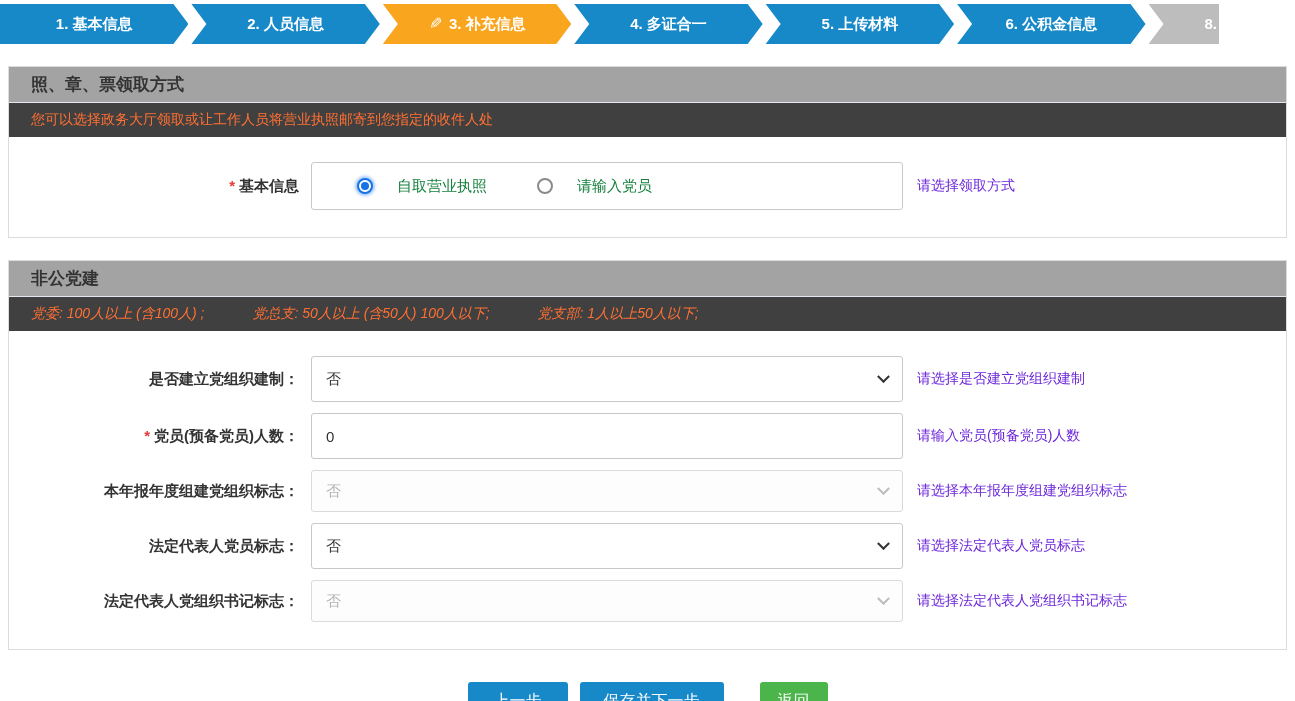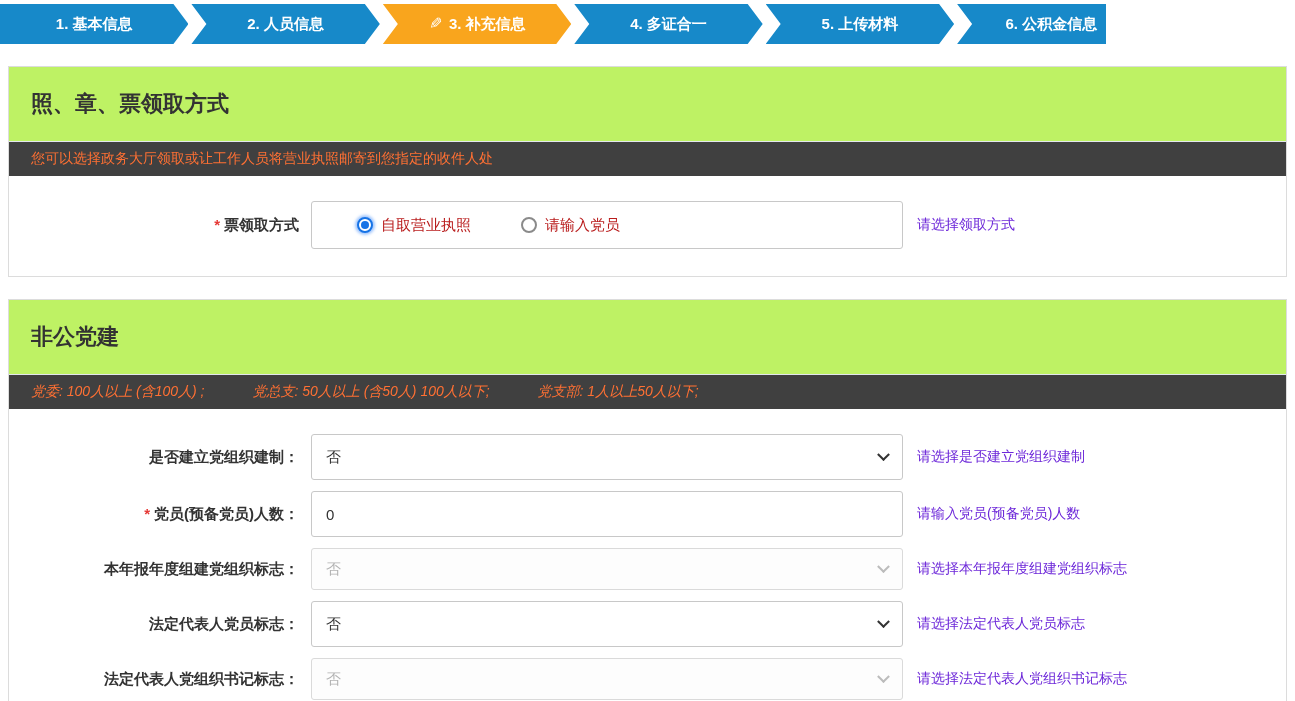--- a/index.html
+++ b/index.html
@@ -1,49 +1,49 @@
 <!DOCTYPE html>
 <html><head>
 <meta charset="utf-8">
 <style>
   * { margin:0; padding:0; box-sizing:border-box; }
   html,body { width:1295px; height:701px; background:#fff; overflow:hidden;
     font-family:"Liberation Sans","DejaVu Sans",sans-serif; }
 
   
-  .wizard-clip { width:1106px; height:40px; margin-top:4px; overflow:hidden; }
+  .wizard-clip { width:1219px; height:40px; margin-top:4px; overflow:hidden; }
   .wizard { width:1340px; height:40px; display:flex; }
   .step { flex:1 1 0; height:40px; margin-right:3px; display:flex; align-items:center;
     justify-content:center; gap:7px; color:#fff; font-size:15px; font-weight:600;
     clip-path:polygon(0 0, calc(100% - 15px) 0, 100% 50%, calc(100% - 15px) 100%, 0 100%, 15px 50%); }
   .step:first-child { clip-path:polygon(0 0, calc(100% - 15px) 0, 100% 50%, calc(100% - 15px) 100%, 0 100%); }
   .step.blue { background:#1789c9; }
   .step.active { background:#f9a51d; }
   .step.grey { background:#bdbdbd; }
   .pencil { font-size:16px; line-height:1; transform:scaleX(-1) rotate(0deg); display:inline-block; }
 
   
   .section { margin:22px 8px 0 8px; border:1px solid #dcdcdc; background:#fff; }
-  .section-header { background:#bef264; border-bottom:1px solid #e3e7ee; padding:22px 22px;
-    font-size:22px; font-weight:bold; color:#333; }
+  .section-header { background:#a3a3a3; border-bottom:1px solid #e3e7ee; padding:6px 22px;
+    font-size:17px; font-weight:bold; color:#333; }
   .section-notice { background:#404040; color:#ff7033; font-size:14px; padding:8px 22px; }
   .notice-part { margin-right:44px;font-style:italic; }
   .section-body { padding:14px 0 16px 0; background:#fff; }
 
   
   .frow { display:flex; align-items:center; margin:11px 0; }
   .flabel { width:302px; text-align:right; padding-right:12px; font-size:15px;
     font-weight:bold; color:#333; }
   .req { color:#e53935; margin-right:4px; font-weight:bold; }
   .control { width:592px; }
   .fhint { margin-left:14px; color:#6d28d9; font-size:14px; white-space:nowrap; }
 
   .radio-box { border:1px solid #c8c8c8; border-radius:3px; height:48px; display:flex;
     align-items:center; padding:0 13px; gap:10px; background:#fff; }
-  .radio-item { display:flex; align-items:center; gap:8px; font-size:15px; color:#b91c1c;
+  .radio-item { display:flex; align-items:center; gap:24px; font-size:15px; color:#15803d;
     cursor:pointer; margin-right:8px;padding-left:32px; }
   .radio { width:16px; height:16px; border-radius:50%; border:2px solid #8a8a8a;
     position:relative; background:#fff; flex:0 0 auto; }
   .radio.checked { border-color:#1673e6; box-shadow:0 0 3px 2px rgba(45,127,249,.45); }
   .radio.checked::after { content:""; position:absolute; left:50%; top:50%; width:8px;
     height:8px; margin:-4px 0 0 -4px; border-radius:50%; background:#1673e6; }
 
   .box { border:1px solid #c8c8c8; border-radius:3px; height:46px; width:100%;
     display:flex; align-items:center; justify-content:space-between; padding:0 14px;
     font-size:15px; color:#333; background:#fff; }
@@ -89,21 +89,21 @@
         <span>8. 社保登记</span>
       </div>
   </div>
 </div>
 
 <div class="section">
   <div class="section-header">照、章、票领取方式</div>
   <div class="section-notice"><span>您可以选择政务大厅领取或让工作人员将营业执照邮寄到您指定的收件人处</span></div>
   <div class="section-body">
     <div class="frow">
-      <div class="flabel"><span class="req">*</span><span>票领取方式</span></div>
+      <div class="flabel"><span class="req">*</span><span>基本信息</span></div>
       <div class="control">
         <div class="radio-box">
           <label class="radio-item">
             <span class="radio checked" id="radio0"></span>
             <span>自取营业执照</span>
           </label>
           <label class="radio-item">
             <span class="radio" id="radio1"></span>
             <span>请输入党员</span>
           </label>

